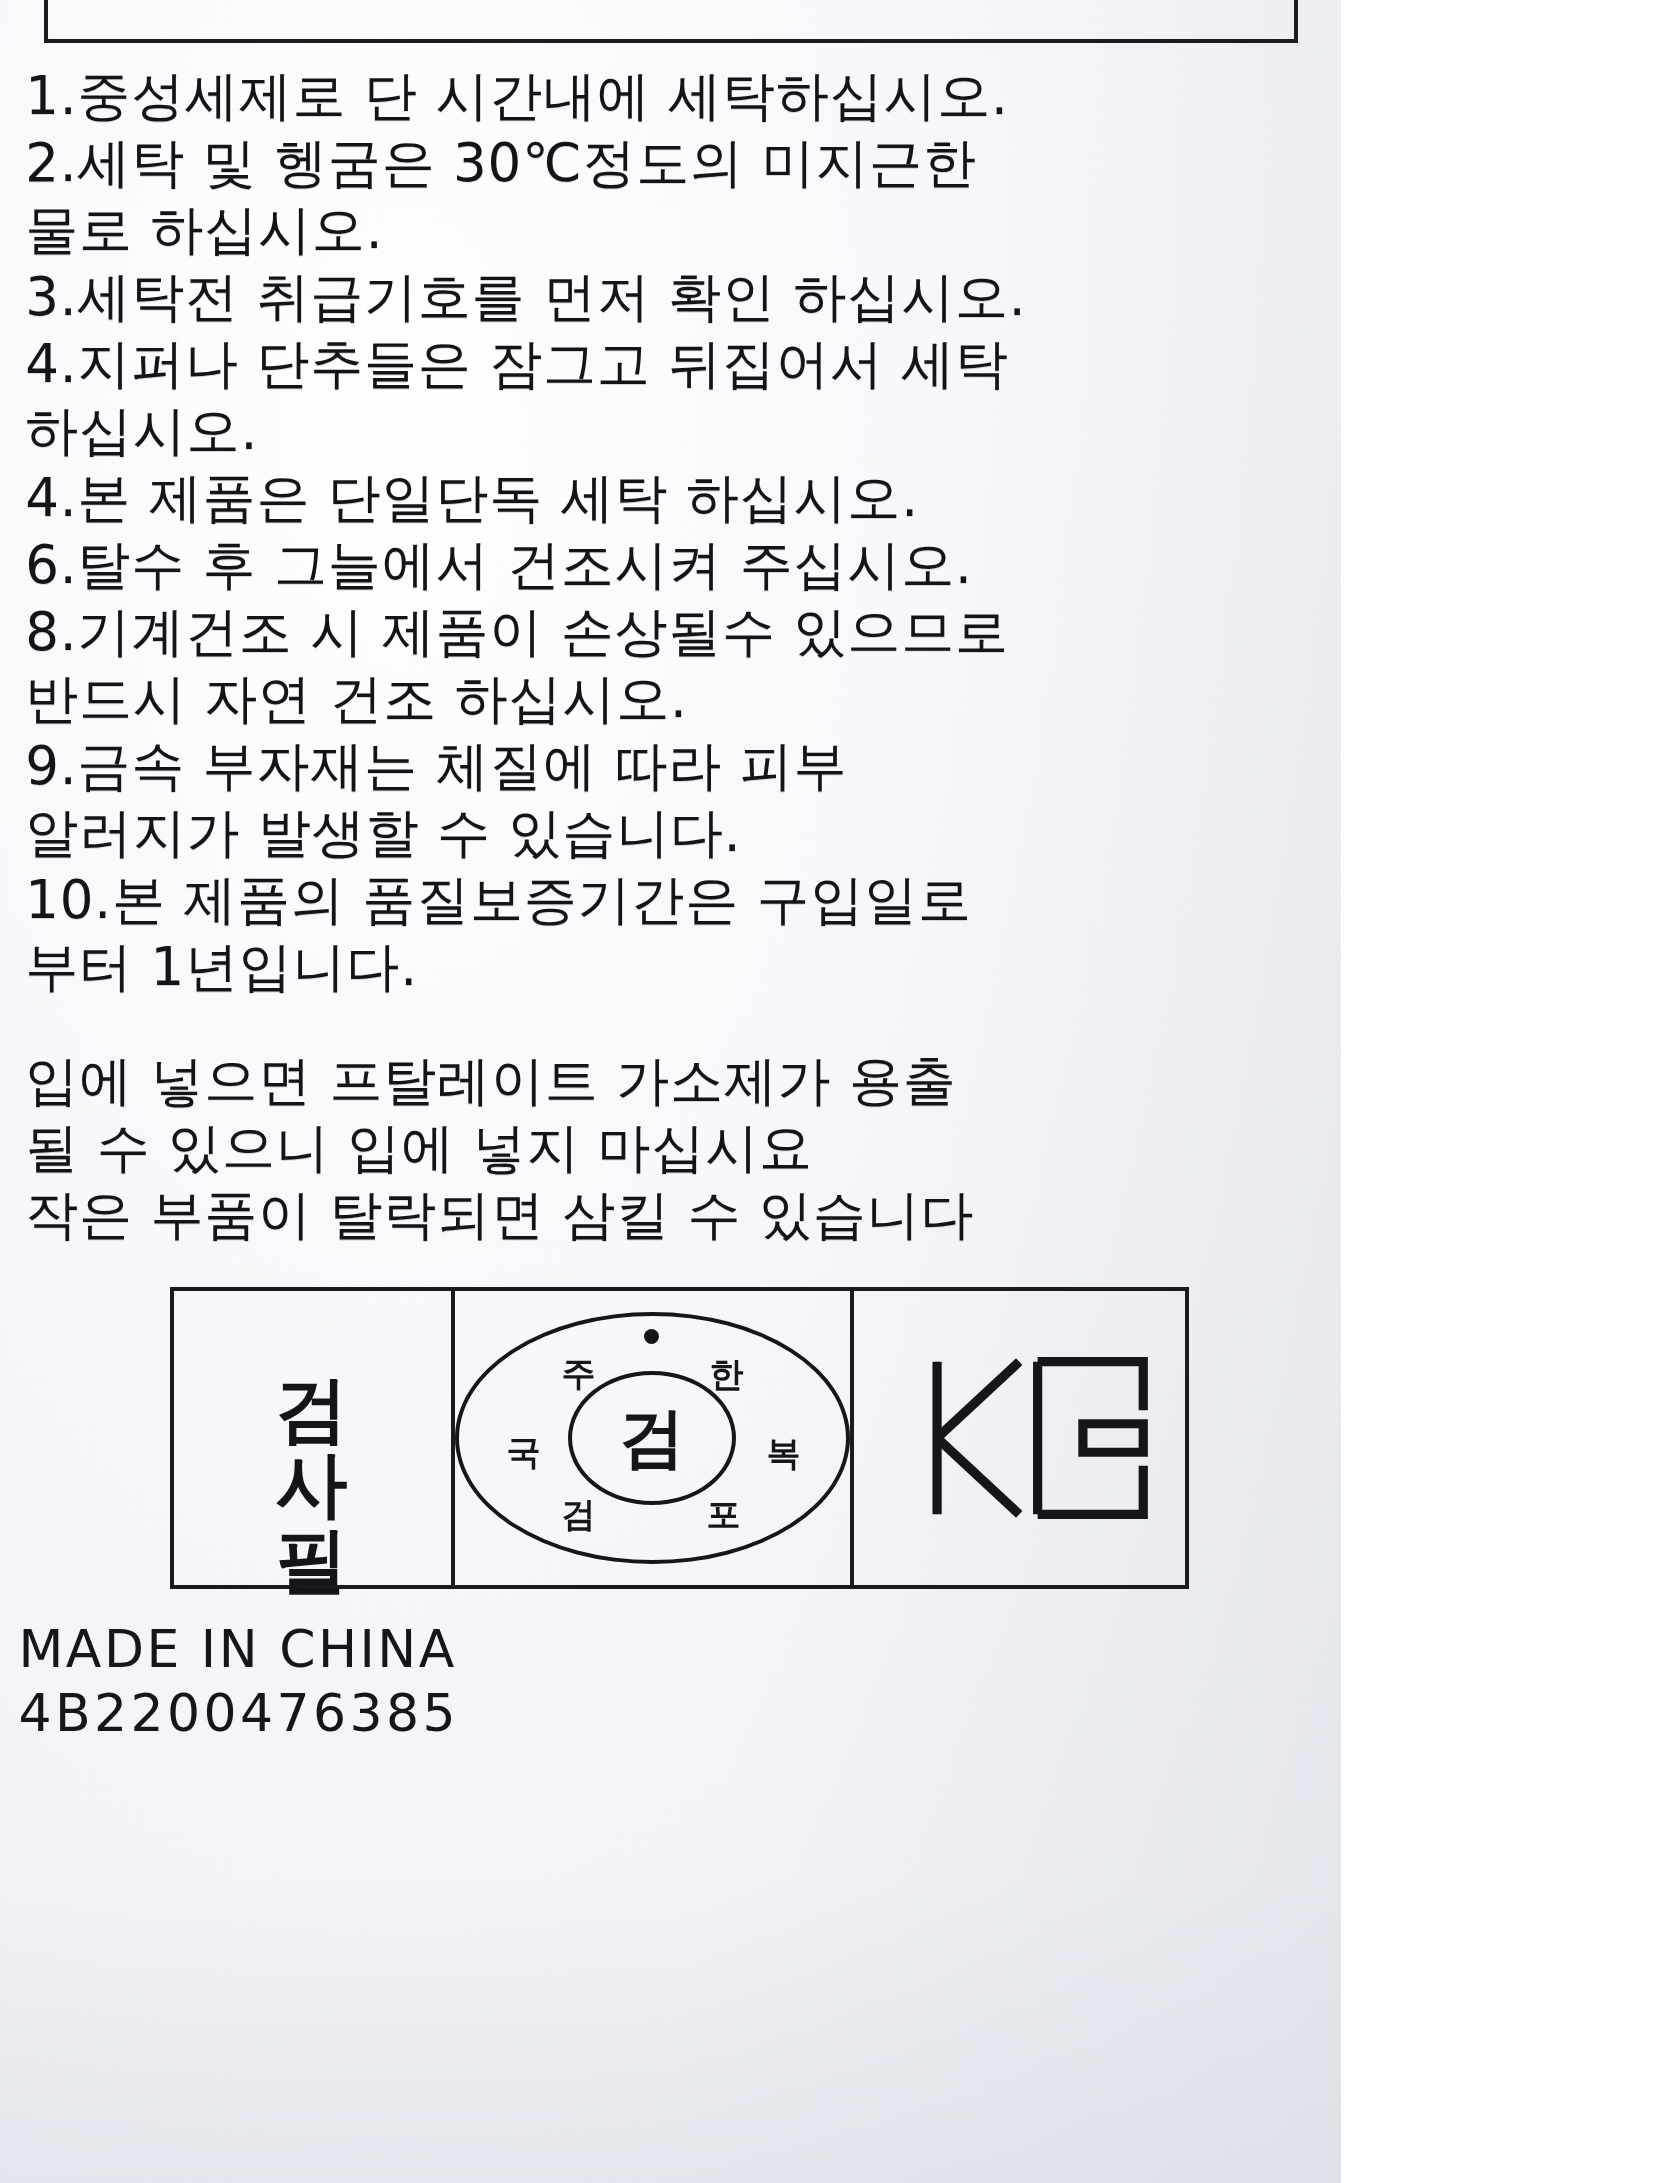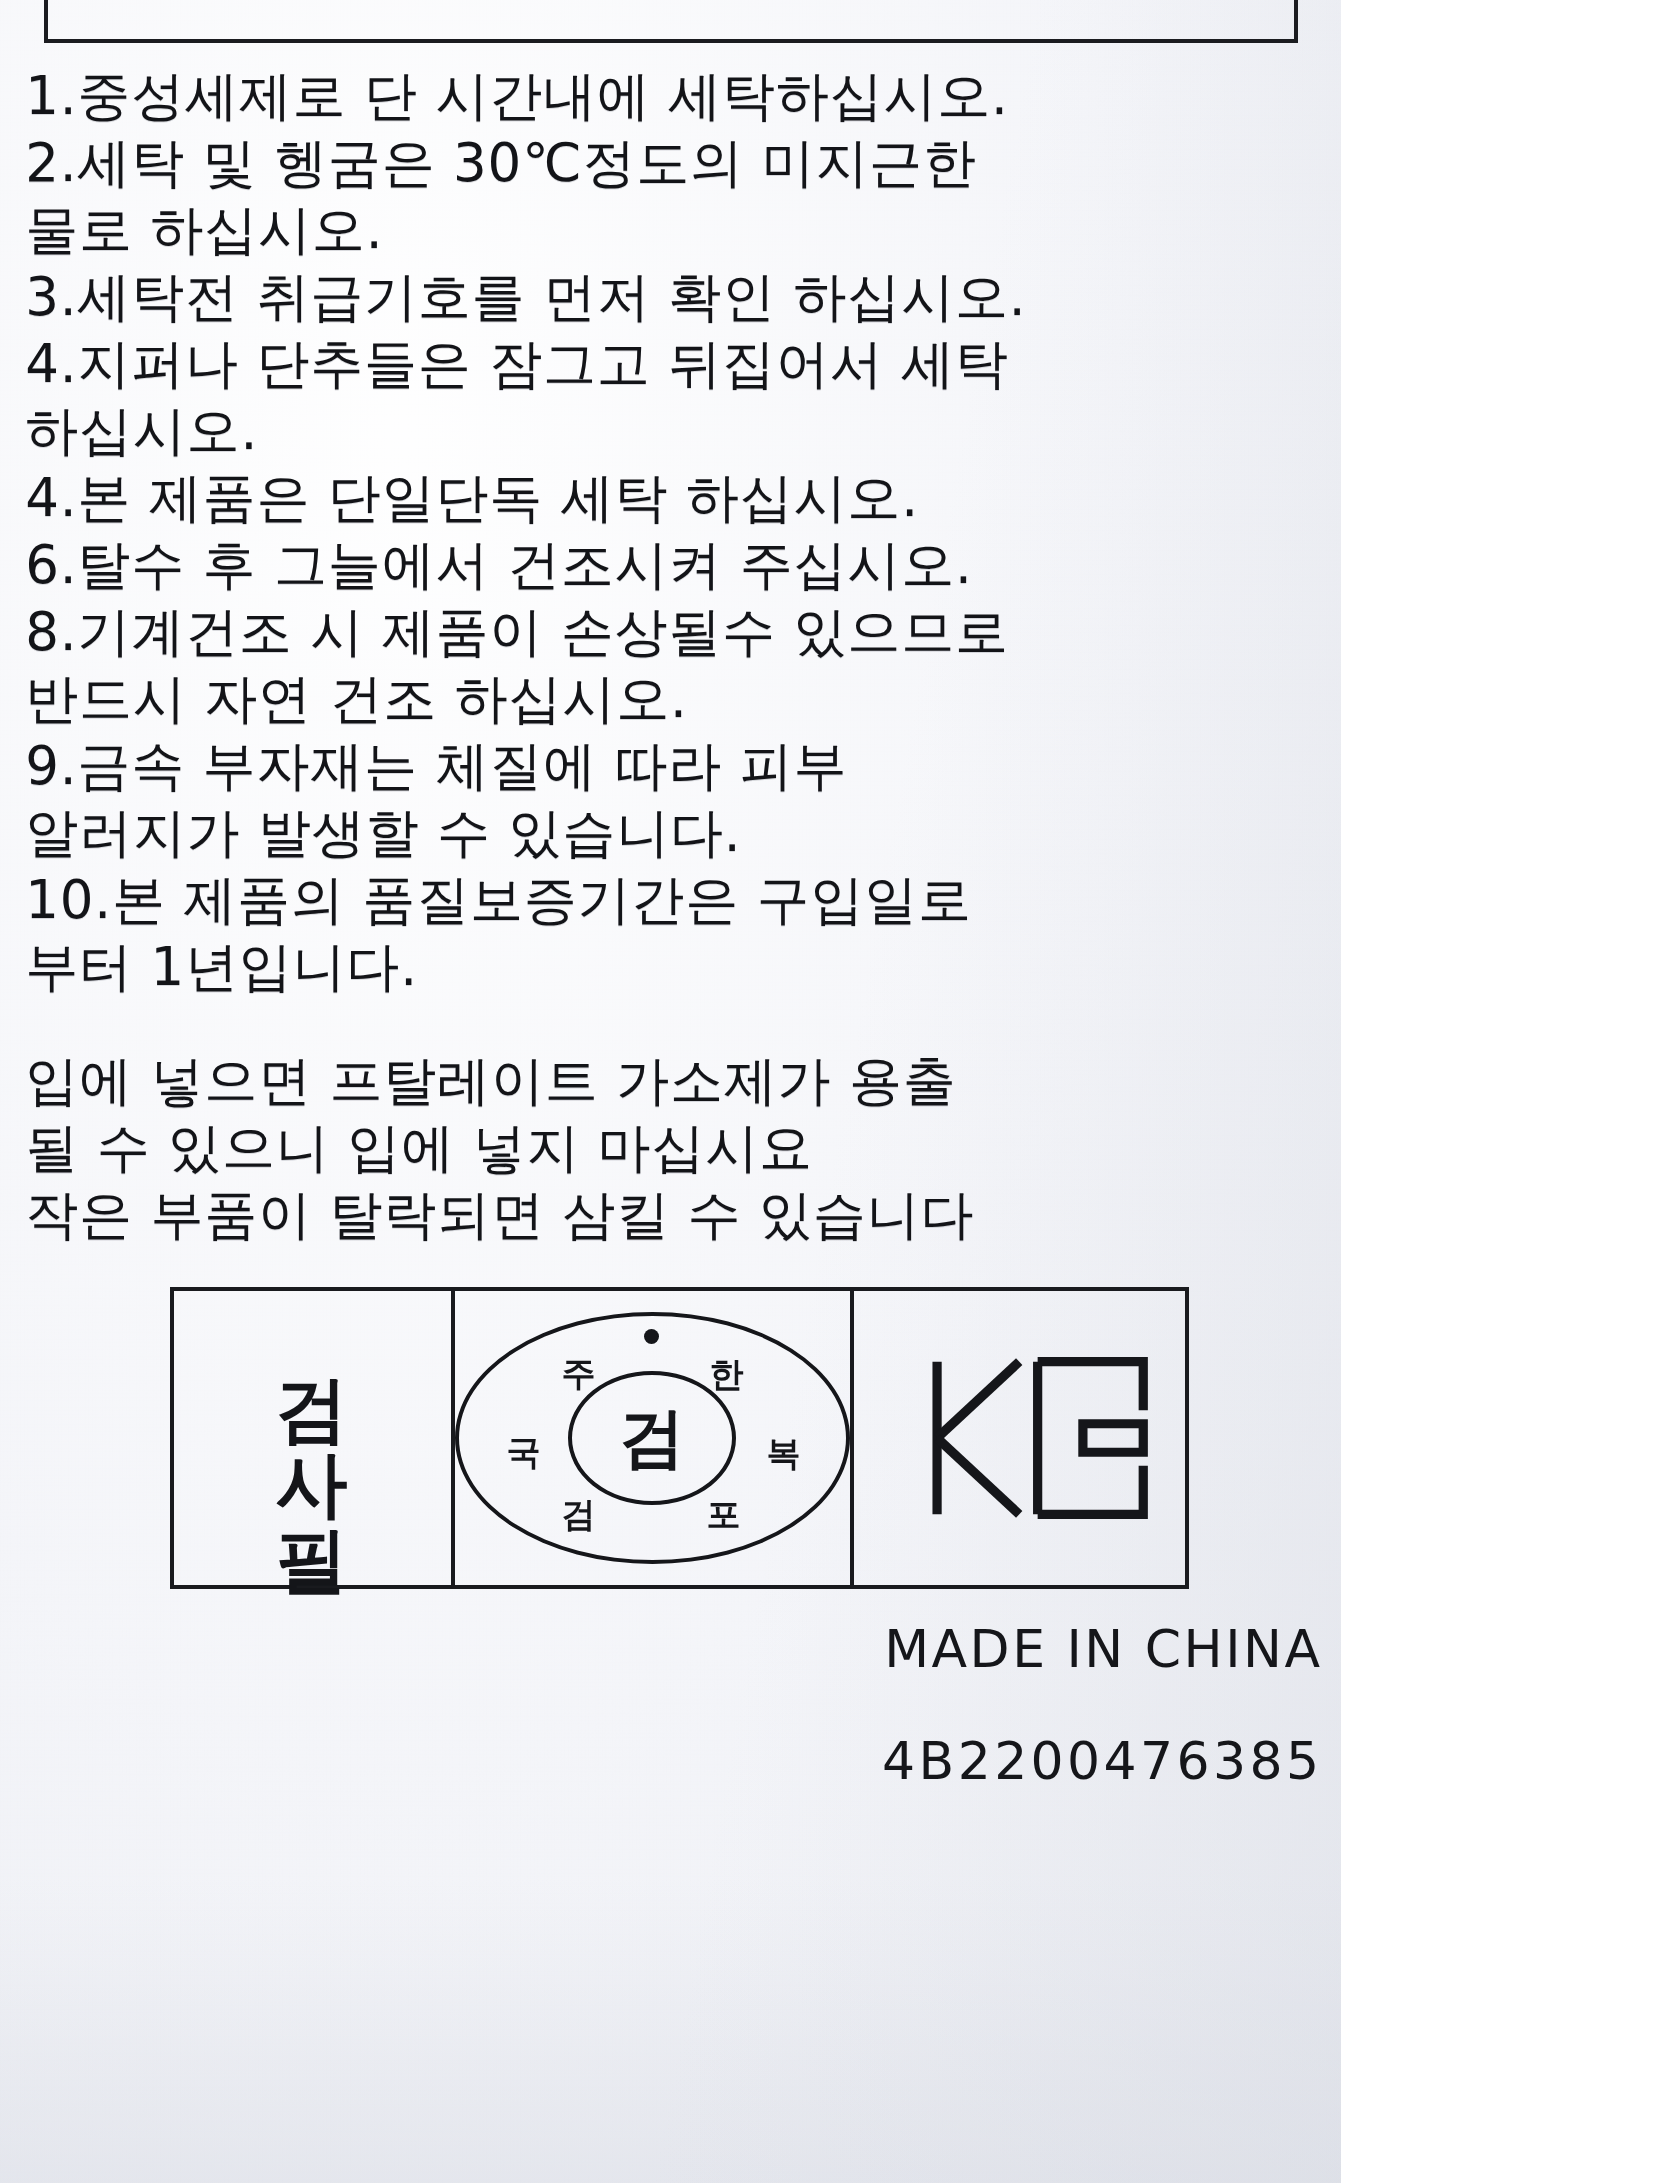--- a/index.html
+++ b/index.html
@@ -169,34 +169,33 @@
   .orb.p4 { left: 312px; top: 119px; }
   .orb.p5 { left: 107px; top: 180px; }
   .orb.p6 { left: 252px; top: 180px; }
 
   
   .kc-svg { display: block; }
 
   
   .footer {
     margin-top: 28.6px;
-    text-align: right;
+    text-align: left;
   }
   .made-in {
     font-size: 52px;
     letter-spacing: 2.5px;
     color: #15161a;
     line-height: 64px;
   }
   .code {
     font-size: 52px;
     letter-spacing: 3.4px;
     color: #15161a;
     line-height: 64px;
-    margin-top: 48px;
   }
 </style>
 </head>
 <body>
 
 <div class="tag">
   <div class="content">
 
     <div class="heading-box">
       

